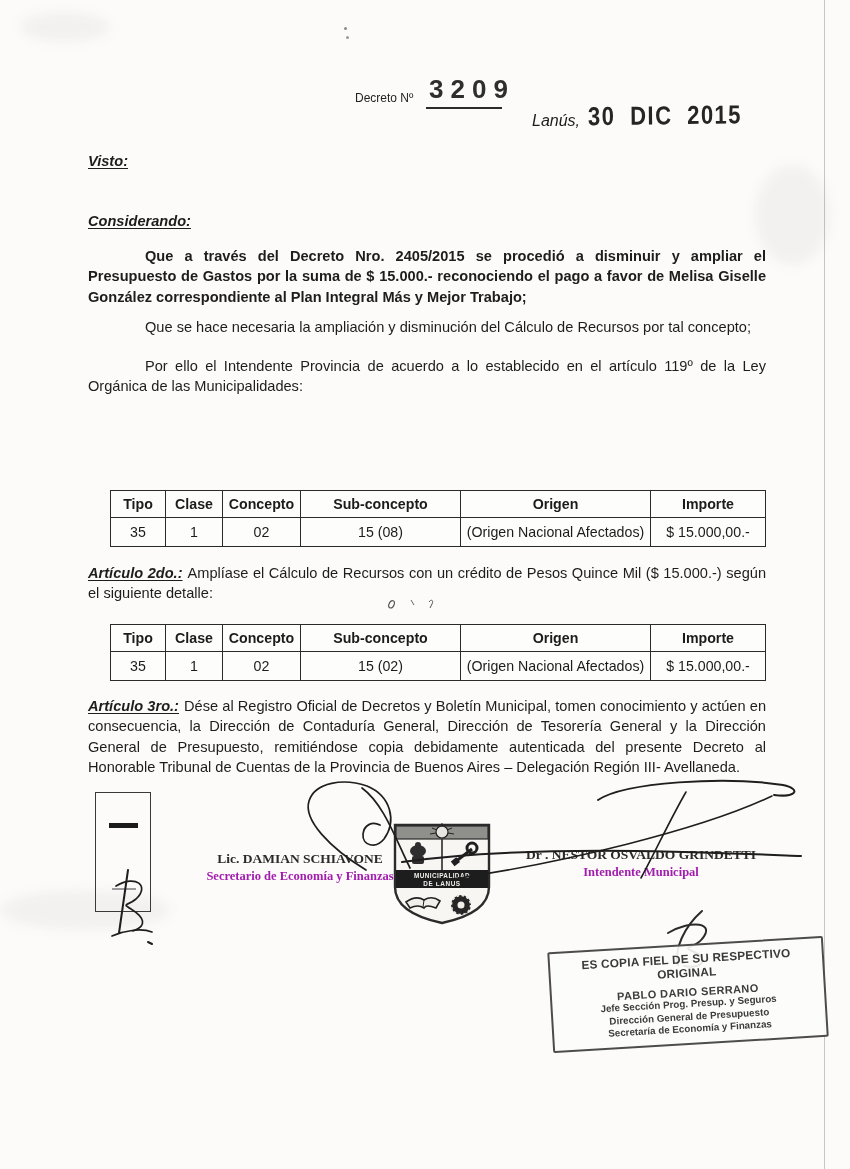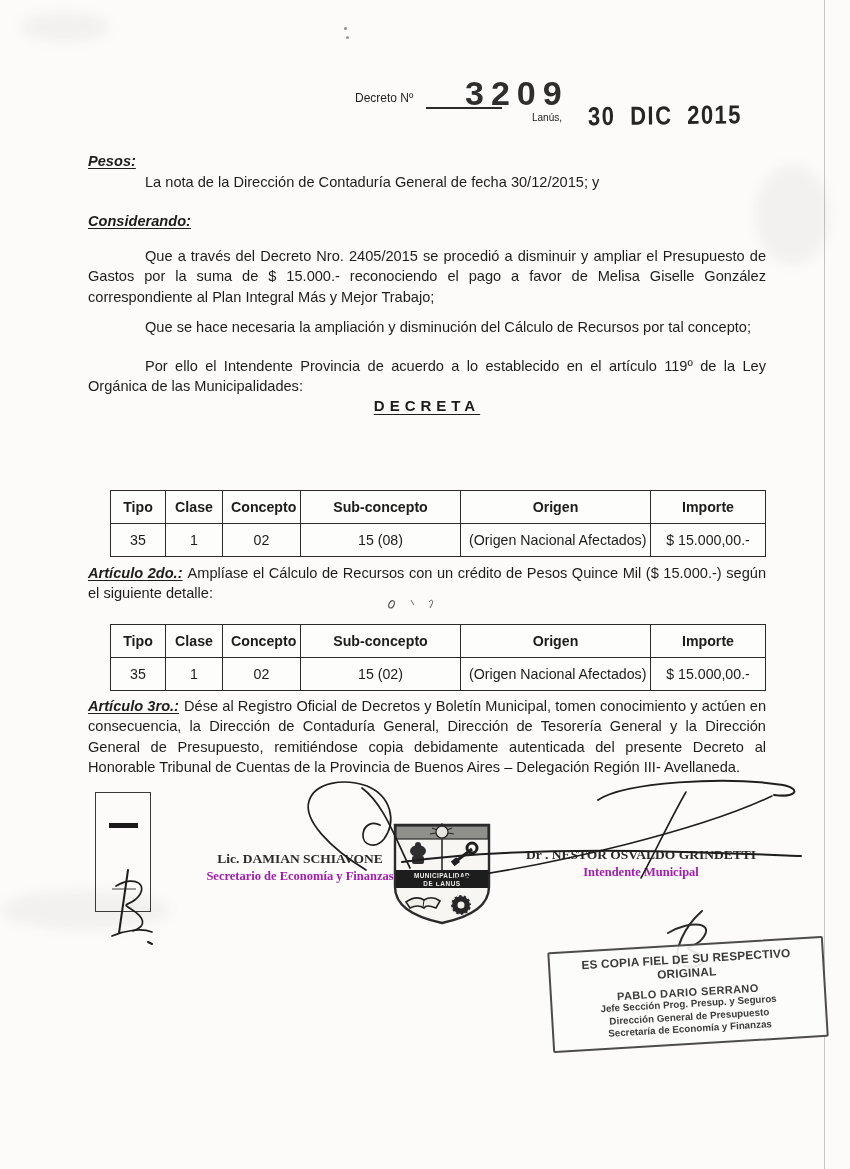--- a/index.html
+++ b/index.html
@@ -10,30 +10,30 @@
     background:#fcfbf9; color:#1c1c1c;
   }
   .abs { position:absolute; }
   .body-text { font-size:14.6px; line-height:20.4px; color:#1d1d1d; }
   .just { text-align:justify; }
   .indent { text-indent:57px; }
   .hd { font-weight:bold; font-style:italic; text-decoration:underline; text-underline-offset:2px; }
   .art-label { font-weight:bold; font-style:italic; text-decoration:underline; text-underline-offset:2px; margin-right:5px; }
   .decreta { font-weight:bold; letter-spacing:5px; text-decoration:underline; text-underline-offset:3px; font-size:15px; }
   .decree-label { font-size:12px; color:#222; }
-  .decree-number { font-size:34px; font-weight:bold; letter-spacing:7px; color:#2e2e2e; font-family:"Liberation Sans", sans-serif;margin-left:36px; }
+  .decree-number { font-size:26px; font-weight:bold; letter-spacing:7px; color:#2e2e2e; font-family:"Liberation Sans", sans-serif; }
   .decree-underline { border-bottom:2.2px solid #2b2b2b; width:76px; height:0; }
-  .place-label { font-size:10px; }
+  .place-label { font-size:16px;font-style:italic; }
   .date-stamp {
     font-size:22px; font-weight:bold; color:#252525; letter-spacing:1.5px; word-spacing:7px;
     display:inline-block; transform:scaleY(1.18) rotate(-0.6deg); transform-origin:left center;
   }
   table.doc-table { border-collapse:collapse; width:655px; table-layout:fixed; background:#fdfdfc; }
   table.doc-table th, table.doc-table td {
-    border:1.6px solid #2a2a2a; text-align:center; font-size:14.2px; padding:8px;
+    border:1.6px solid #2a2a2a; text-align:center; font-size:14.2px; padding:0;
   }
   table.doc-table th { font-weight:bold; height:27px; }
   table.doc-table td { height:29px; font-weight:normal;margin-top:44px; }
   .sig-name { font-family:"Liberation Serif", serif; font-weight:bold; font-size:13.5px; color:#2a2a2a; text-align:center; }
   .sig-title { font-family:"Liberation Serif", serif; font-weight:bold; font-size:12.5px; color:#a21caf; text-align:center; margin-top:2px; }
   .left-stamp-box { width:56px; height:120px; border:1.6px solid #3a3a3a; background:transparent; }
   .copy-stamp {
     width:276px; border:2px solid #4c4c4c; background:rgba(252,252,250,0.9);
     transform:rotate(-3.4deg); padding:6px 4px 7px 4px; text-align:center; color:#3d3d3d;
     border-radius:2px;
@@ -60,31 +60,27 @@
 
   <div class="abs decree-label" style="left:355px; top:91px;">Decreto Nº</div>
   <div class="abs decree-number" style="left:429px; top:74px;">3209</div>
   <div class="abs decree-underline" style="left:426px; top:107px;"></div>
 
   <div class="abs place-label" style="left:532px; top:112px;">Lanús,</div>
   <div class="abs" style="left:588px; top:104px;">
     <span class="date-stamp">30 DIC 2015</span>
   </div>
 
-  <div class="abs body-text hd" style="left:88px; top:151px;">Pesos:</div>
-  <div class="abs body-text indent" style="left:88px; top:172px; width:678px;">La nota de la Dirección de Contaduría General de fecha 30/12/2015; y</div>
+  <div class="abs body-text hd" style="left:88px; top:151px;">Visto:</div>
 
   <div class="abs body-text hd" style="left:88px; top:211px;">Considerando:</div>
-  <div class="abs body-text just indent" style="left:88px; top:246px; width:678px;">Que a través del Decreto Nro. 2405/2015 se procedió a disminuir y ampliar el Presupuesto de Gastos por la suma de $ 15.000.- reconociendo el pago a favor de Melisa Giselle González correspondiente al Plan Integral Más y Mejor Trabajo;</div>
+  <div class="abs body-text just indent" style="left:88px; top:246px; width:678px;font-weight:bold;">Que a través del Decreto Nro. 2405/2015 se procedió a disminuir y ampliar el Presupuesto de Gastos por la suma de $ 15.000.- reconociendo el pago a favor de Melisa Giselle González correspondiente al Plan Integral Más y Mejor Trabajo;</div>
   <div class="abs body-text indent" style="left:88px; top:317px; width:678px;">Que se hace necesaria la ampliación y disminución del Cálculo de Recursos por tal concepto;</div>
 
   <div class="abs body-text just indent" style="left:88px; top:356px; width:678px;">Por ello el Intendente Provincia de acuerdo a lo establecido en el artículo 119º de la Ley Orgánica de las Municipalidades:</div>
-  <div class="abs" style="left:88px; top:397px; width:678px; text-align:center;">
-    <span class="decreta">DECRETA</span>
-  </div>
 
 
   <div class="abs" style="left:110px; top:490px;">
     <table class="doc-table">
       <colgroup>
           <col style="width:55px">
           <col style="width:57px">
           <col style="width:78px">
           <col style="width:160px">
           <col style="width:190px">

